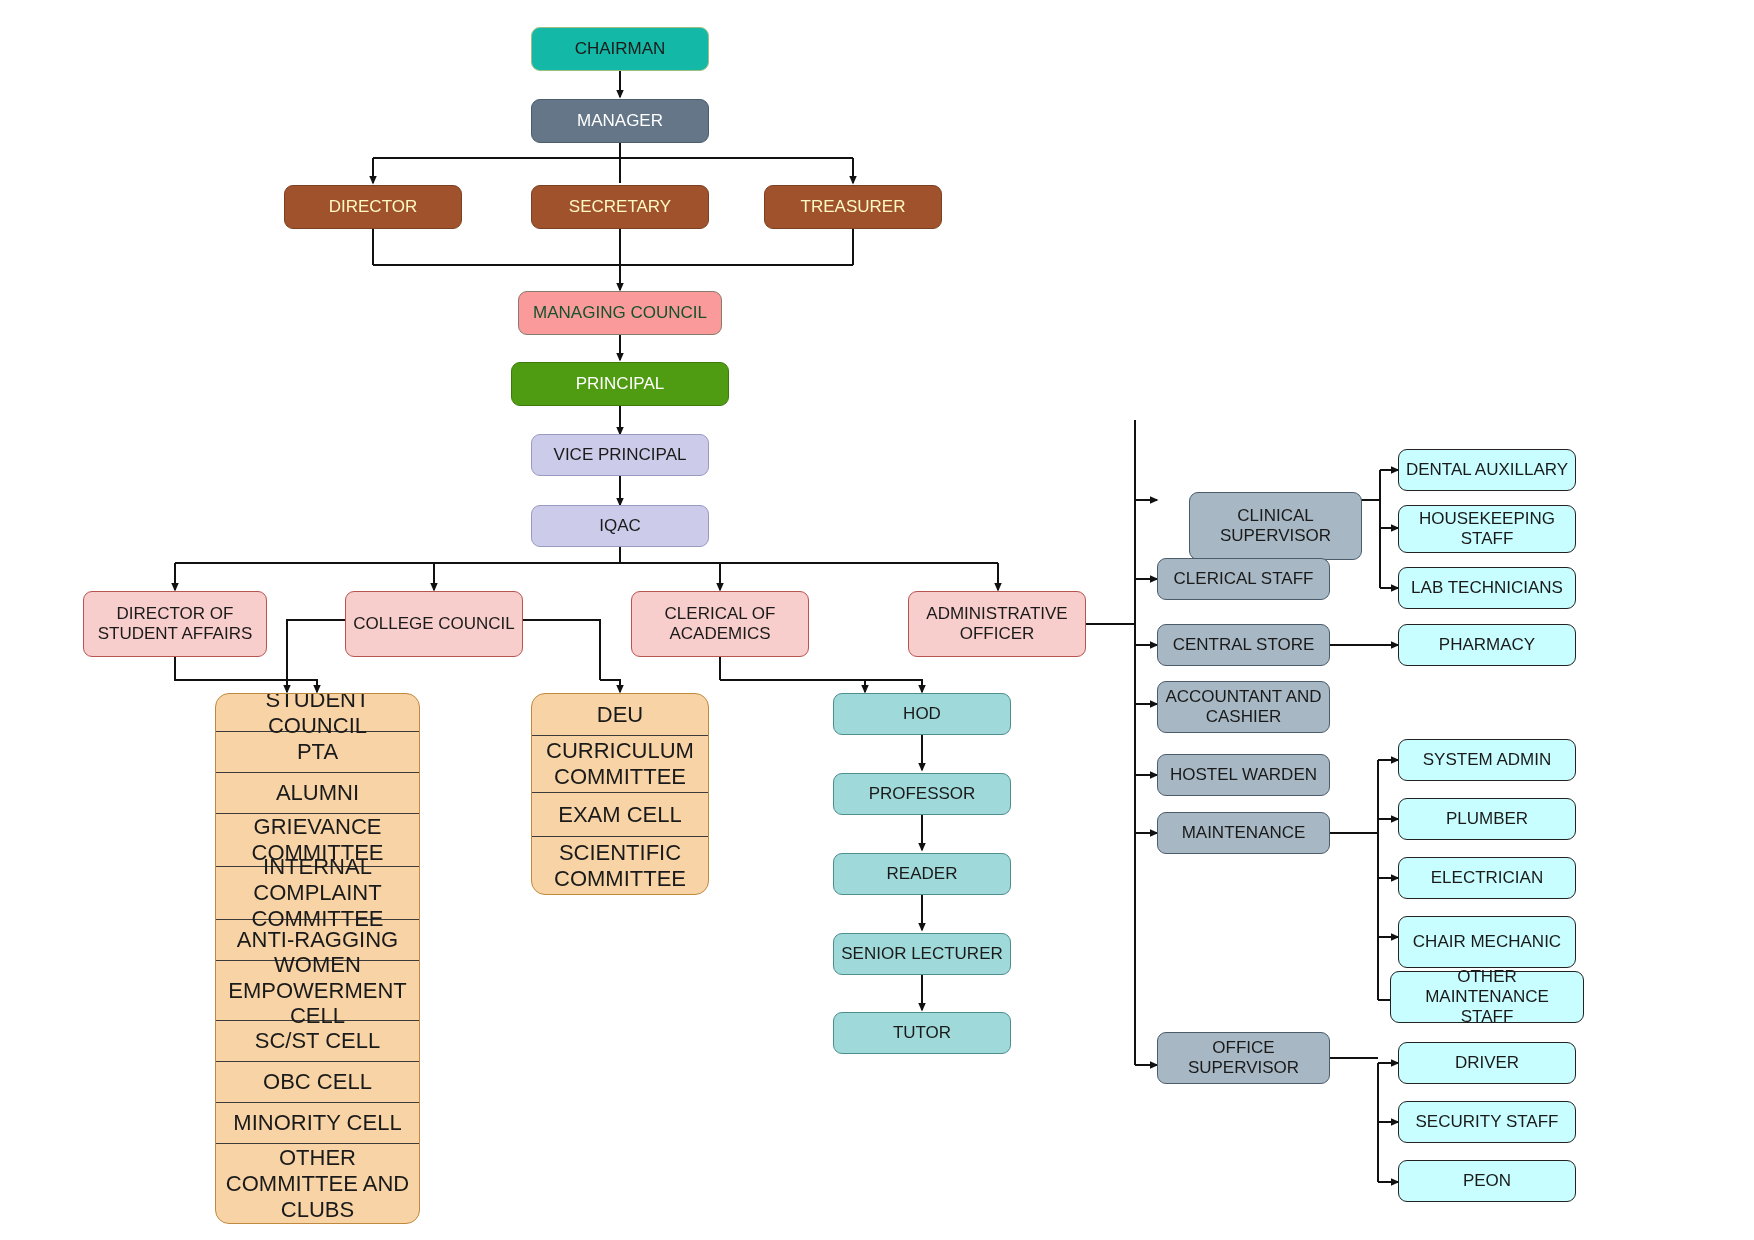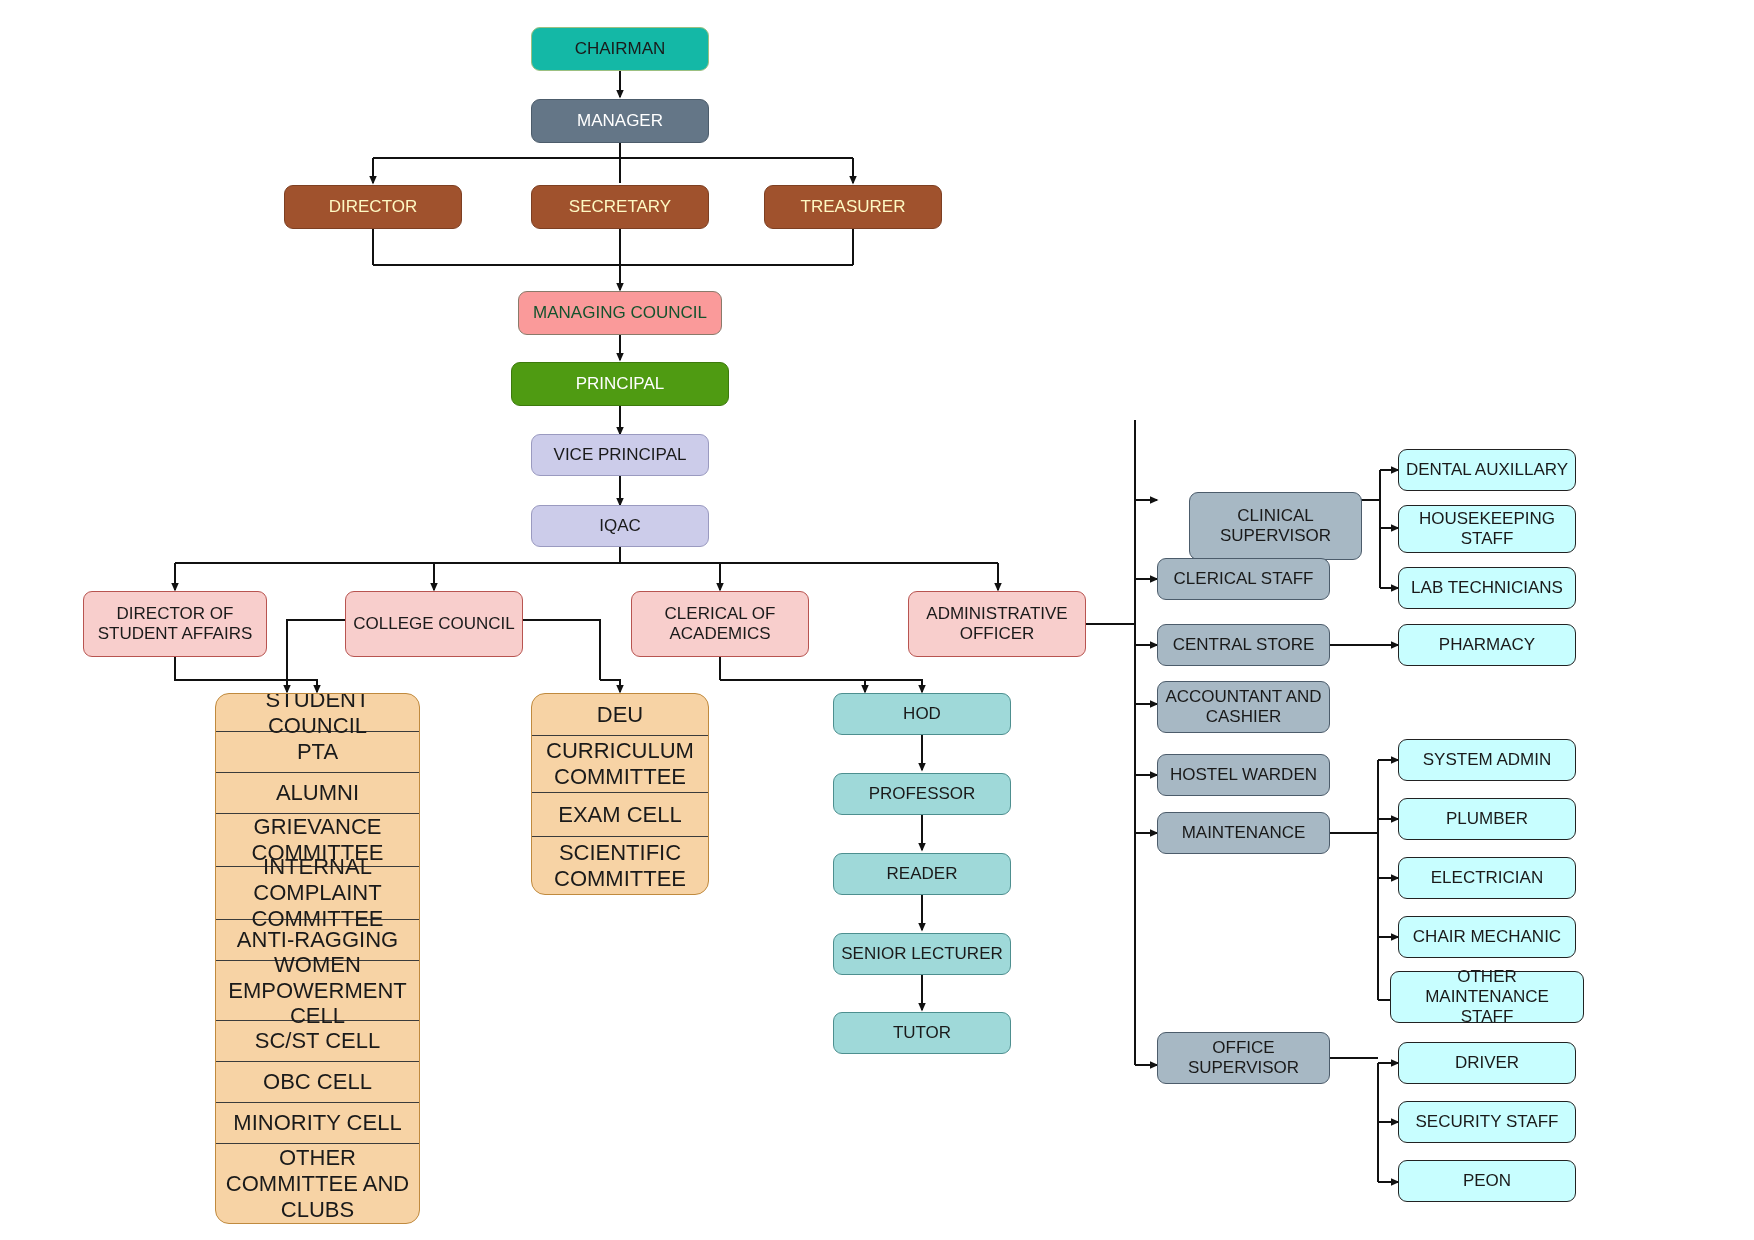--- a/index.html
+++ b/index.html
@@ -249,21 +249,21 @@
 
   <div class="node c-cyan" style="left:1398px;top:739px;width:178px;height:42px;">
     <span>SYSTEM ADMIN</span>
   </div>
   <div class="node c-cyan" style="left:1398px;top:798px;width:178px;height:42px;">
     <span>PLUMBER</span>
   </div>
   <div class="node c-cyan" style="left:1398px;top:857px;width:178px;height:42px;">
     <span>ELECTRICIAN</span>
   </div>
-  <div class="node c-cyan" style="left:1398px;top:916px;width:178px;height:42px;">
+  <div class="node c-cyan" style="left:1398px;top:916px;width:178px;height:52px;">
     <span>CHAIR MECHANIC</span>
   </div>
   <div class="node c-cyan" style="left:1390px;top:971px;width:194px;height:52px;">
     <span>OTHER MAINTENANCE STAFF</span>
   </div>
 
   <div class="node c-cyan" style="left:1398px;top:1042px;width:178px;height:42px;">
     <span>DRIVER</span>
   </div>
   <div class="node c-cyan" style="left:1398px;top:1101px;width:178px;height:42px;">

